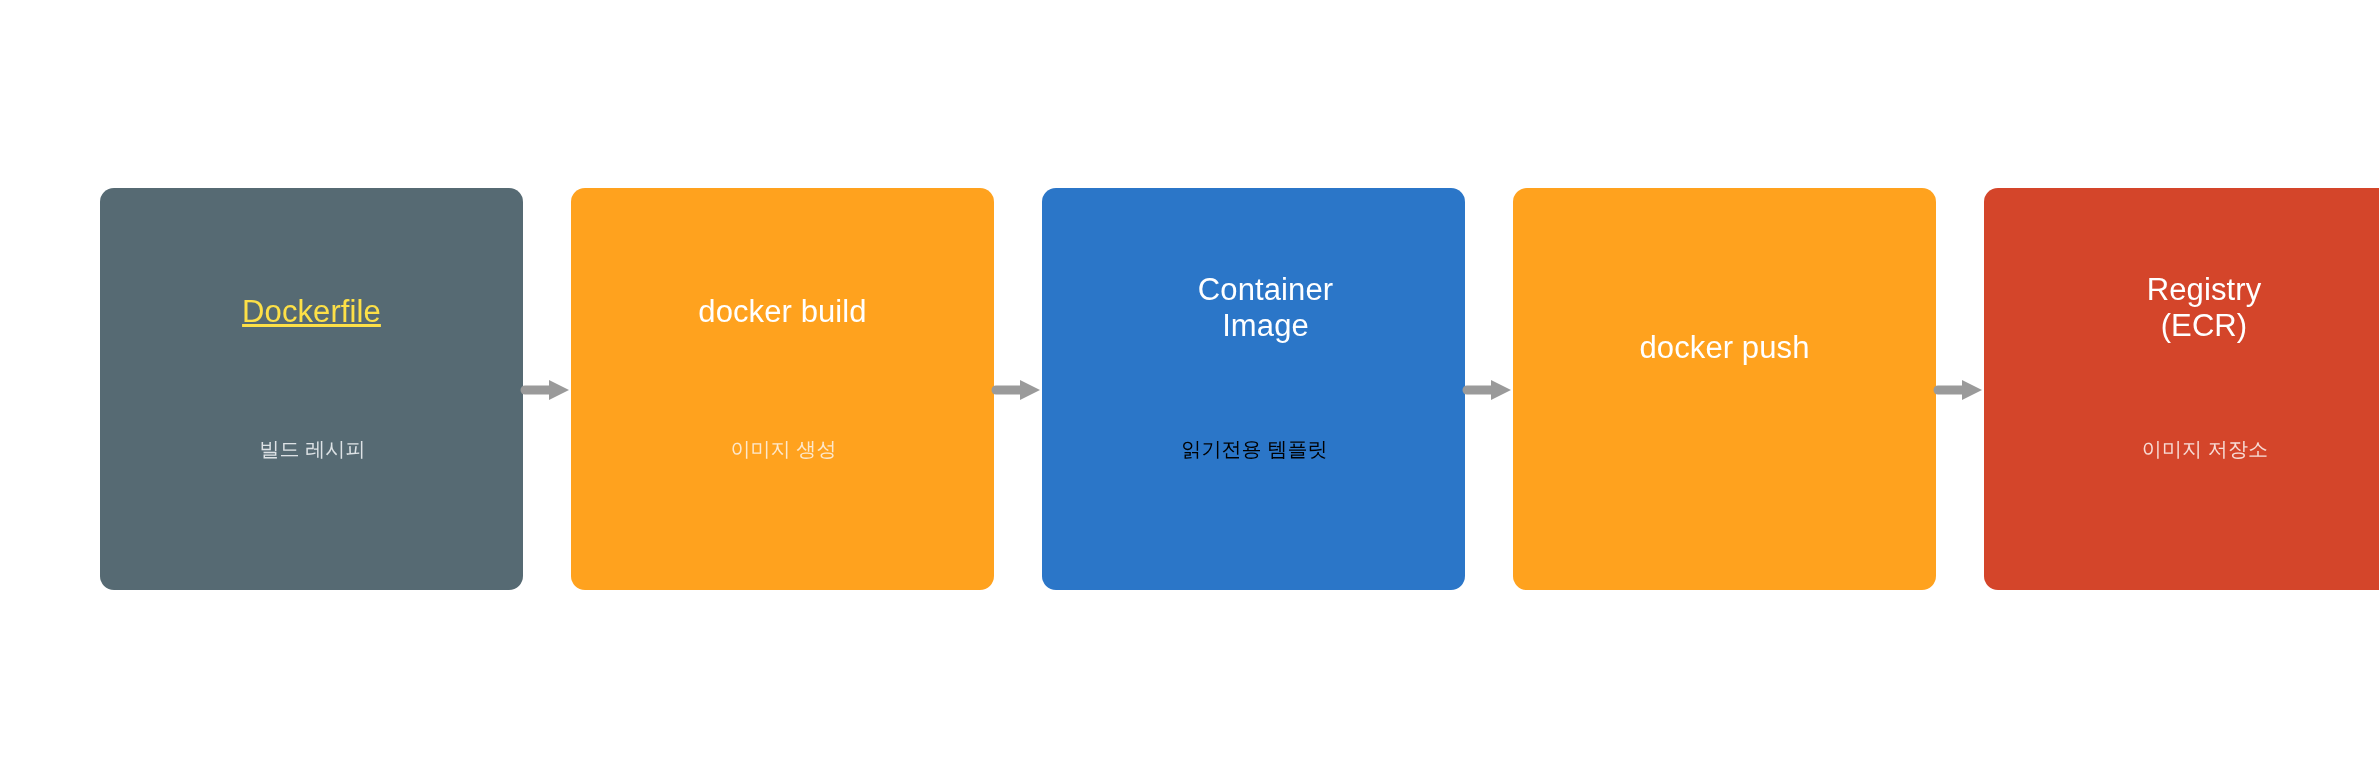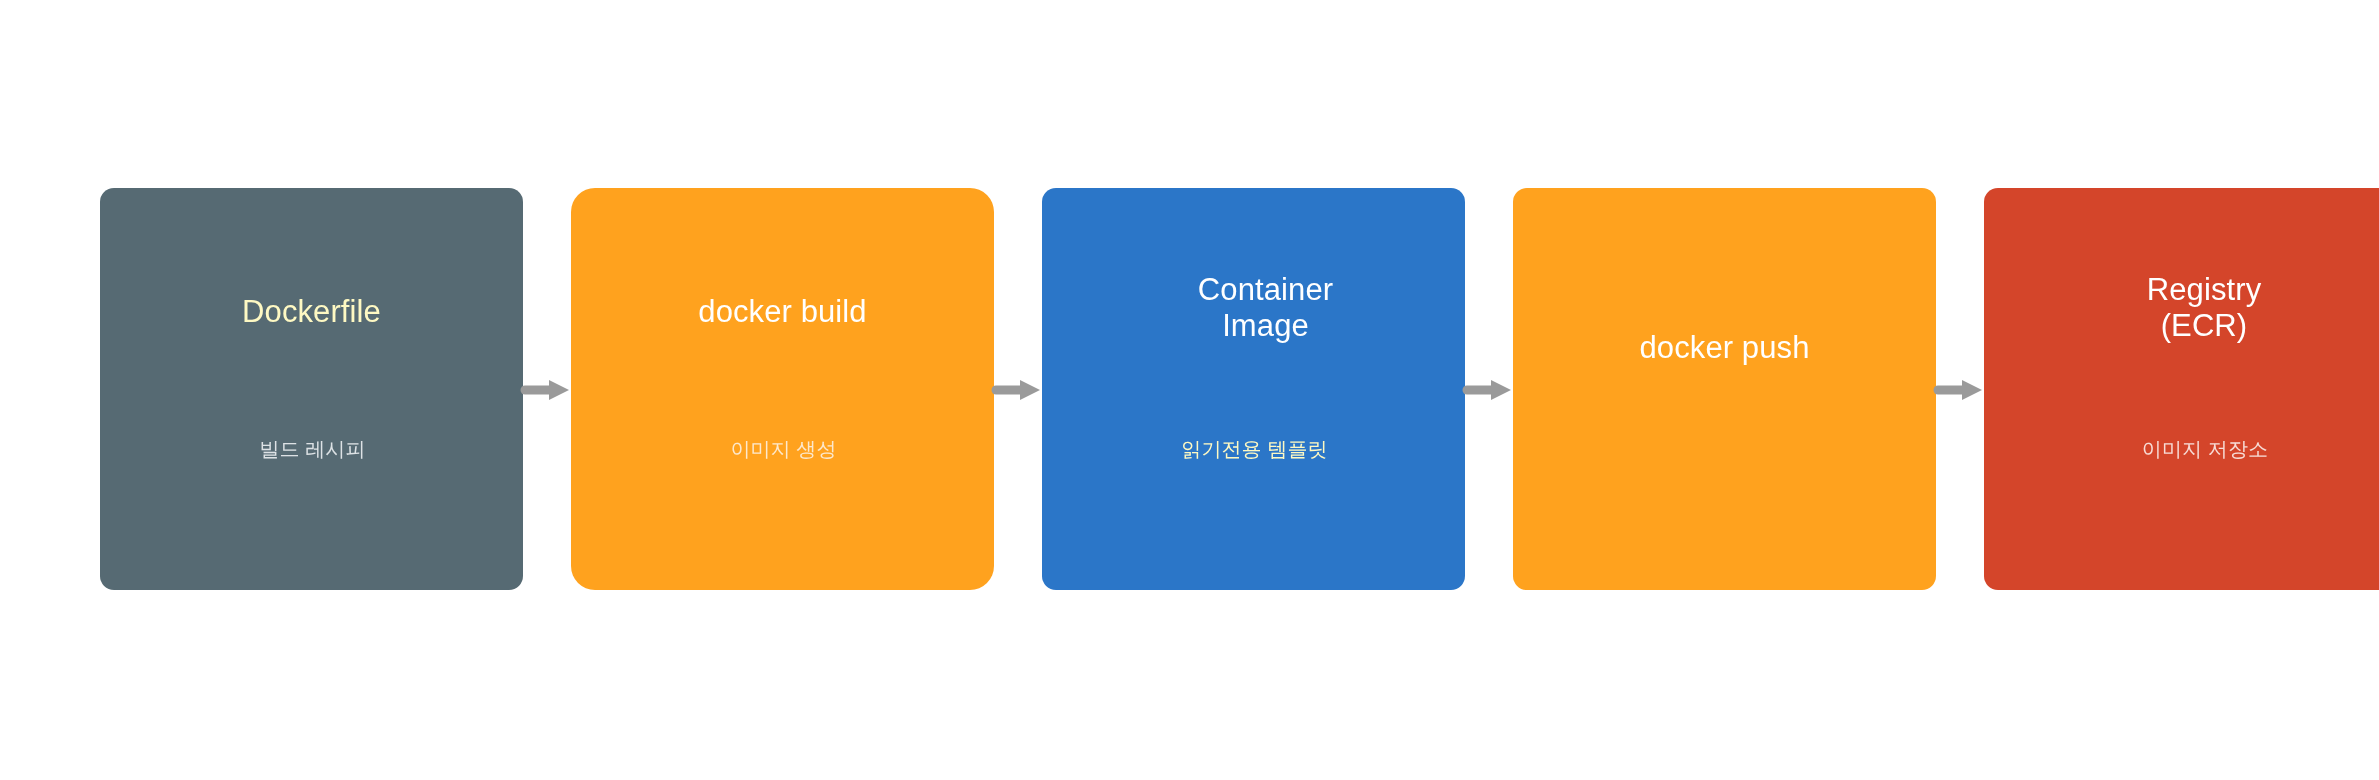--- a/index.html
+++ b/index.html
@@ -109,51 +109,51 @@
   }
 </style>
 </head>
 <body>
 
 <div id="canvas" style="background: rgb(255, 255, 255);">
   <div class="flow-row">
 
     <div class="node" id="node-0" style="background: rgb(86, 106, 115);">
       <div class="node-inner">
-        <div class="node-title" style="color: #fef9c3;">Dockerfile</div>
+        <div class="node-title" style="color: #fde047; text-decoration: underline;">Dockerfile</div>
         <div class="node-subtitle muted-slate" style="color: rgb(221, 226, 229);">빌드 레시피</div>
       </div>
     </div>
 
     <div class="connector">
       <svg viewBox="0 0 48 402" xmlns="http://www.w3.org/2000/svg">
         <line x1="2" y1="202" x2="30" y2="202" stroke="#9a9a9a" stroke-width="9" stroke-linecap="round"></line>
         <polygon points="26,192 46,202 26,212" fill="#9a9a9a"></polygon>
       </svg>
     </div>
 
-    <div class="node" id="node-1" style="background: rgb(255, 162, 30); border-radius: 24px;">
+    <div class="node" id="node-1" style="background: rgb(255, 162, 30);">
       <div class="node-inner">
         <div class="node-title" style="color: rgb(255, 255, 255);">docker build</div>
         <div class="node-subtitle muted-orange" style="color: rgb(253, 232, 204);">이미지 생성</div>
       </div>
     </div>
 
     <div class="connector">
       <svg viewBox="0 0 48 402" xmlns="http://www.w3.org/2000/svg">
         <line x1="2" y1="202" x2="30" y2="202" stroke="#9a9a9a" stroke-width="9" stroke-linecap="round"></line>
         <polygon points="26,192 46,202 26,212" fill="#9a9a9a"></polygon>
       </svg>
     </div>
 
     <div class="node" id="node-2" style="background: rgb(43, 118, 200);">
       <div class="node-inner">
         <div class="node-title two-line" style="color: rgb(255, 255, 255); padding-left: 24px;">Container
 Image</div>
-        <div class="node-subtitle muted-blue" style="color: #fef9c3;">읽기전용 템플릿</div>
+        <div class="node-subtitle muted-blue" style="color: #000000;">읽기전용 템플릿</div>
       </div>
     </div>
 
     <div class="connector">
       <svg viewBox="0 0 48 402" xmlns="http://www.w3.org/2000/svg">
         <line x1="2" y1="202" x2="30" y2="202" stroke="#9a9a9a" stroke-width="9" stroke-linecap="round"></line>
         <polygon points="26,192 46,202 26,212" fill="#9a9a9a"></polygon>
       </svg>
     </div>
 

